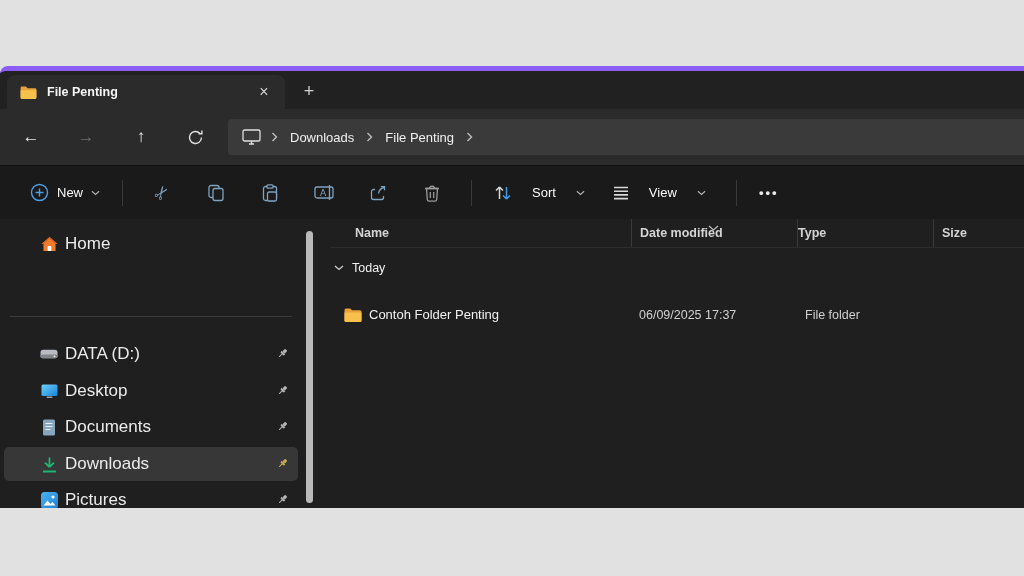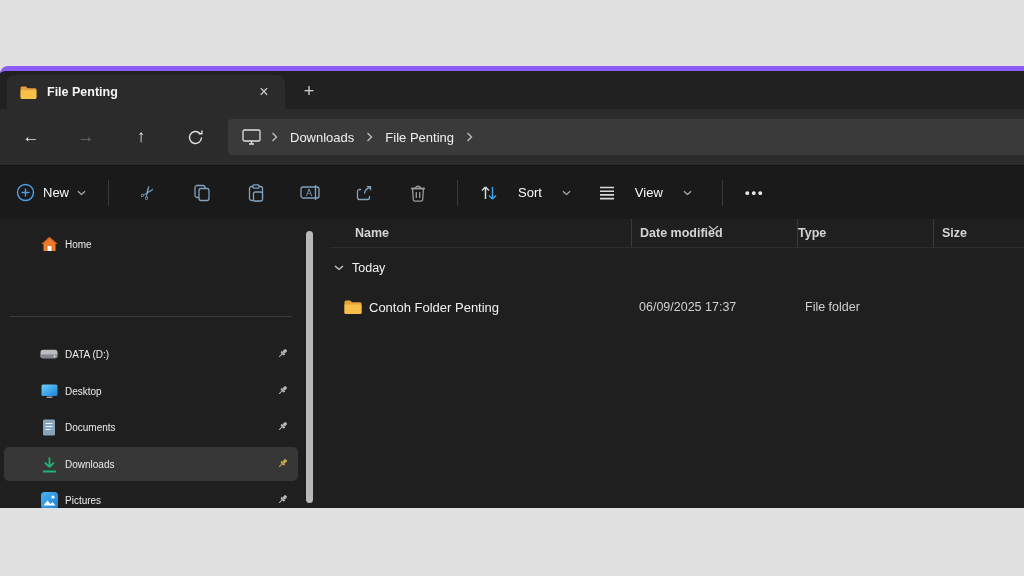--- a/index.html
+++ b/index.html
@@ -36,57 +36,57 @@
     position:absolute; left:228px; right:0; top:10px; height:36px;
     background:#3a3a3a; border-radius:4px 0 0 4px;
     display:flex; align-items:center; padding-left:14px;
   }
   .crumb { font-size:13px; color:#f0f0f0; padding:0 10px; white-space:nowrap; }
   .crumb-chev { display:flex; align-items:center; margin:0 2px; }
   .addr-device-icon { display:flex; align-items:center; margin-right:8px; }
   
   .toolbar { position:absolute; left:0; top:94px; width:100%; height:54px;
     background:#1a1a1a; border-top:1px solid #101010;
-    display:flex; align-items:center; padding-left:6px; }
+    display:flex; align-items:center; padding-left:20px; }
   .tb-new { display:flex; align-items:center; gap:8px; height:36px; padding:0 10px; border-radius:4px; }
   .tb-label { font-size:13px; color:#fafafa; }
   .tb-sep { width:1px; height:26px; background:#3a3a3a; margin:0 12px; flex:none; }
   .tool-btn { width:54px; height:36px; display:flex; align-items:center; justify-content:center; border-radius:4px; }
   .tb-drop { display:flex; align-items:center; gap:20px; height:36px; padding:0 10px; border-radius:4px; margin-right:8px; }
   .cut-glyph { font-family:"DejaVu Sans", sans-serif; font-size:18px; color:#7fa3c0;
     display:inline-block; transform:rotate(-55deg); }
   .more-btn { width:40px; height:36px; display:flex; align-items:center; justify-content:center;
     font-size:13px; font-weight:700; letter-spacing:2px; color:#e8e8e8; }
   
   .content { position:absolute; left:0; top:148px; right:0; bottom:0; background:#1f1f1f; }
   
   .sidebar { position:absolute; left:0; top:0; width:302px; height:100%; }
   .side-item { position:absolute; left:4px; width:294px; height:34px; border-radius:5px;
     display:flex; align-items:center; padding-left:36px; }
   .side-item.selected { background:#373737; }
   .side-ic { width:18px; height:18px; display:flex; align-items:center; justify-content:center; flex:none; }
-  .side-label { margin-left:7px; font-size:10px; color:#ebebeb;text-align:right; }
+  .side-label { margin-left:7px; font-size:17px; color:#ebebeb;text-align:right; }
   .side-pin { position:absolute; right:9px; top:10px; display:flex; }
   .side-divider { position:absolute; left:10px; right:10px; top:97px; height:1px; background:#3b3b3b; }
   .side-scrollbar { position:absolute; left:306px; top:12px; bottom:5px; width:7px;
     background:#b9b9b9; border-radius:4px; }
   
   .main { position:absolute; left:330px; top:0; right:0; bottom:0; }
   .hdr { display:flex; height:29px; align-items:center; font-size:12.5px; color:#d4d4d4;
     border-bottom:1px solid #2d2d2d; position:relative; }
   .hdr-cell { height:100%; display:flex; align-items:center;font-weight:bold; }
   .col-name { width:301px; padding-left:25px; }
   .col-date { width:166px; padding-left:8px; border-left:1px solid #3a3a3a; }
   .col-type { width:136px; padding-left:0; border-left:1px solid #3a3a3a; }
   .col-size { flex:1; padding-left:8px; border-left:1px solid #3a3a3a; }
   .sort-indicator { position:absolute; left:378px; top:1px; }
   .group-row { position:absolute; left:0; top:38px; height:22px; display:flex; align-items:center; padding-left:4px; }
   .group-label { margin-left:8px; font-size:12.5px; color:#f2f2f2; }
   .file-row { position:absolute; left:0; right:0; top:64px; height:30px; display:flex; align-items:center; }
-  .cell { display:flex; align-items:flex-start; height:100%; font-size:12.5px; color:#d0d0d0;margin-top:33px; }
+  .cell { display:flex; align-items:center; height:100%; font-size:12.5px; color:#d0d0d0;margin-top:33px; }
   .cell.name { width:301px; padding-left:14px; color:#f2f2f2; font-size:13px; }
   .cell.name .fname { margin-left:7px; }
   .cell.date { width:166px; padding-left:8px; }
   .cell.type { width:136px; padding-left:8px; }
   .cell.size { flex:1; padding-left:8px; }
 </style>
 </head>
 <body>
 
 <div class="window">

